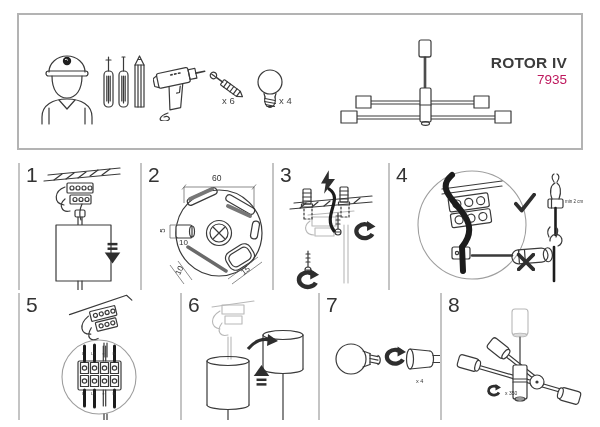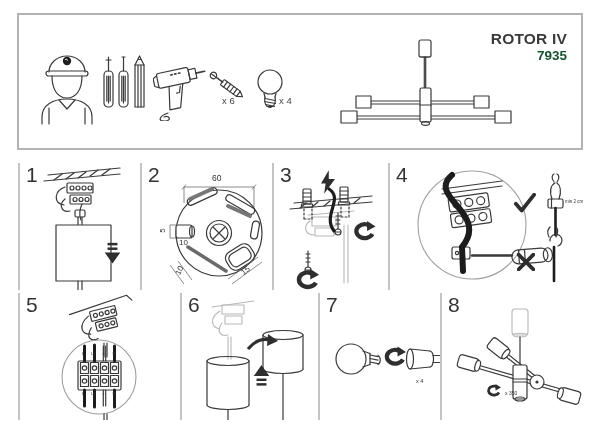--- a/index.html
+++ b/index.html
@@ -2,23 +2,23 @@
 <html><head>
 <meta charset="utf-8">
 <style>
   html,body{margin:0;padding:0;background:#fff;}
   #sheet{position:relative;width:600px;height:427px;background:#ffffff;overflow:hidden;
          font-family:"Liberation Sans",sans-serif;color:#3a3a3a;}
   
   .hdr{position:absolute;left:17px;top:13px;width:566px;height:137px;
        border:2px solid #b3b3b3;box-sizing:border-box;background:#fff;}
   .abs{position:absolute;}
-  .title{position:absolute;right:14px;top:14px;text-align:right;line-height:1.25;}
+  .title{position:absolute;right:14px;top:38px;text-align:right;line-height:1.25;}
   .title .name{font-size:15.5px;font-weight:600;letter-spacing:.2px;color:#3b3b3b;}
-  .title .code{font-size:13.5px;font-weight:700;color:#14532d;}
+  .title .code{font-size:13.5px;font-weight:400;color:#be185d;}
   .qty{position:absolute;font-size:9.5px;color:#444;}
   
   .panel{position:absolute;border-left:2px solid #c4c4c4;box-sizing:border-box;}
   .num{position:absolute;left:6px;top:0px;font-size:21px;font-weight:300;color:#333;}
   .lbl{position:absolute;color:#333;white-space:nowrap;}
   
   svg{display:block;color:#2e2e2e;}
   .ln{fill:none;stroke:#3a3a3a;stroke-width:1.2;stroke-linecap:round;stroke-linejoin:round;}
   .lt{fill:none;stroke:#b8b8b8;stroke-width:1.1;stroke-linecap:round;stroke-linejoin:round;}
   .blk{fill:none;stroke:#1c1c1c;stroke-linecap:round;}

